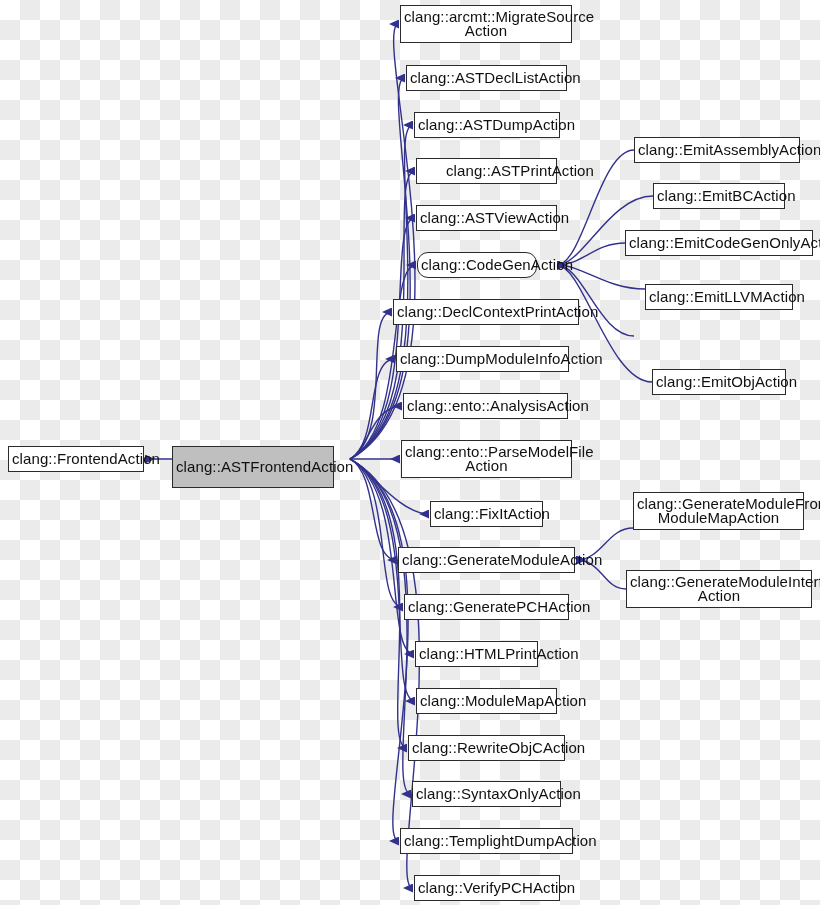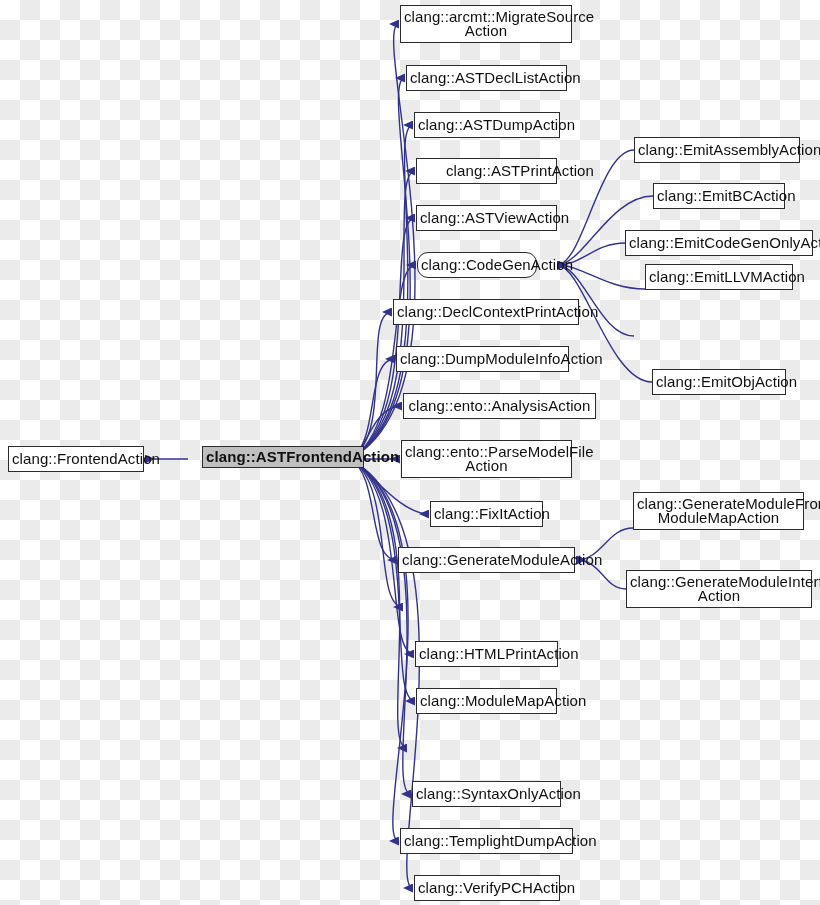--- a/index.html
+++ b/index.html
@@ -90,42 +90,44 @@
         <path d="M653,196 C609.8,196 583,265 557,265" marker-end="url(#arrowL)"></path>
         <path d="M625,243 C594.4,243 583,265 557,265" marker-end="url(#arrowL)"></path>
         <path d="M645,289 C605.4,289 583,265 557,265" marker-end="url(#arrowL)"></path>
         <path d="M634,336 C599.35,336 583,265 557,265" marker-end="url(#arrowL)"></path>
         <path d="M652,382 C609.25,382 583,265 557,265" marker-end="url(#arrowL)"></path>
         <path d="M633,528 C607.35,528 602,560 576,560" marker-end="url(#arrowL)"></path>
         <path d="M626,589 C603.5,589 602,560 576,560" marker-end="url(#arrowL)"></path>
       </g>
   </svg>
 <div class="nodebox" style="left: 8px; top: 446px; width: 136px; height: 26px;"><span class="nodelabel">clang::FrontendAction</span></div>
-    <div class="nodebox highlight" style="left: 202px; top: 446px; width: 162px; height: 22px; font-weight: bold;"><span class="nodelabel">clang::ASTFrontendAction</span></div>
+    <div class="nodebox highlight" style="left: 172px; top: 446px; width: 162px; height: 42px;"><span class="nodelabel">clang::ASTFrontendAction</span></div>
     <div class="nodebox" style="left: 400px; top: 5px; width: 172px; height: 38px;"><span class="nodelabel">clang::arcmt::MigrateSource
 Action</span></div>
     <div class="nodebox" style="left: 406px; top: 65px; width: 161px; height: 26px;"><span class="nodelabel">clang::ASTDeclListAction</span></div>
     <div class="nodebox" style="left: 414px; top: 112px; width: 146px; height: 26px;"><span class="nodelabel">clang::ASTDumpAction</span></div>
     <div class="nodebox" style="left: 416px; top: 158px; width: 141px; height: 26px; padding-left: 29px;"><span class="nodelabel">clang::ASTPrintAction</span></div>
     <div class="nodebox" style="left: 416px; top: 205px; width: 141px; height: 26px;"><span class="nodelabel">clang::ASTViewAction</span></div>
     <div class="nodebox" style="left: 417px; top: 252px; width: 120px; height: 26px; border-radius: 11px;"><span class="nodelabel">clang::CodeGenAction</span></div>
     <div class="nodebox" style="left: 393px; top: 299px; width: 186px; height: 26px;"><span class="nodelabel">clang::DeclContextPrintAction</span></div>
     <div class="nodebox" style="left: 396px; top: 346px; width: 173px; height: 26px;"><span class="nodelabel">clang::DumpModuleInfoAction</span></div>
-    <div class="nodebox" style="left: 403px; top: 393px; width: 193px; height: 26px;"><span class="nodelabel">clang::ento::AnalysisAction</span></div>
+    <div class="nodebox" style="left: 403px; top: 393px; width: 165px; height: 26px;"><span class="nodelabel">clang::ento::AnalysisAction</span></div>
     <div class="nodebox" style="left: 401px; top: 440px; width: 171px; height: 38px;"><span class="nodelabel">clang::ento::ParseModelFile
 Action</span></div>
     <div class="nodebox" style="left: 430px; top: 501px; width: 113px; height: 26px;"><span class="nodelabel">clang::FixItAction</span></div>
     <div class="nodebox" style="left: 398px; top: 547px; width: 177px; height: 26px;"><span class="nodelabel">clang::GenerateModuleAction</span></div>
-    <div class="nodebox" style="left: 415px; top: 641px; width: 143px; height: 26px;"><span class="nodelabel">clang::HTMLPrintAction</span></div>
+    <div class="nodebox" style="left: 404px; top: 594px; width: 165px; height: 26px;"><span class="nodelabel">clang::GeneratePCHAction</span></div>
+    <div class="nodebox" style="left: 415px; top: 641px; width: 123px; height: 26px;"><span class="nodelabel">clang::HTMLPrintAction</span></div>
     <div class="nodebox" style="left: 416px; top: 688px; width: 141px; height: 26px;"><span class="nodelabel">clang::ModuleMapAction</span></div>
+    <div class="nodebox" style="left: 408px; top: 735px; width: 157px; height: 26px;"><span class="nodelabel">clang::RewriteObjCAction</span></div>
     <div class="nodebox" style="left: 412px; top: 781px; width: 149px; height: 26px;"><span class="nodelabel">clang::SyntaxOnlyAction</span></div>
     <div class="nodebox" style="left: 414px; top: 875px; width: 146px; height: 26px;"><span class="nodelabel">clang::VerifyPCHAction</span></div>
     <div class="nodebox" style="left: 400px; top: 828px; width: 173px; height: 26px;"><span class="nodelabel">clang::TemplightDumpAction</span></div>
     <div class="nodebox" style="left: 634px; top: 137px; width: 166px; height: 26px;"><span class="nodelabel">clang::EmitAssemblyAction</span></div>
     <div class="nodebox" style="left: 653px; top: 183px; width: 132px; height: 26px;"><span class="nodelabel">clang::EmitBCAction</span></div>
     <div class="nodebox" style="left: 625px; top: 230px; width: 188px; height: 26px;"><span class="nodelabel">clang::EmitCodeGenOnlyAction</span></div>
-    <div class="nodebox" style="left: 645px; top: 264px; width: 148px; height: 26px;"><span class="nodelabel">clang::EmitLLVMAction</span></div>
+    <div class="nodebox" style="left: 645px; top: 284px; width: 148px; height: 26px;"><span class="nodelabel">clang::EmitLLVMAction</span></div>
     <div class="nodebox" style="left: 652px; top: 369px; width: 134px; height: 26px;"><span class="nodelabel">clang::EmitObjAction</span></div>
     <div class="nodebox" style="left: 633px; top: 492px; width: 171px; height: 38px;"><span class="nodelabel">clang::GenerateModuleFrom
 ModuleMapAction</span></div>
     <div class="nodebox" style="left: 626px; top: 570px; width: 186px; height: 38px;"><span class="nodelabel">clang::GenerateModuleInterface
 Action</span></div>
   </div>
 
 </body></html>

